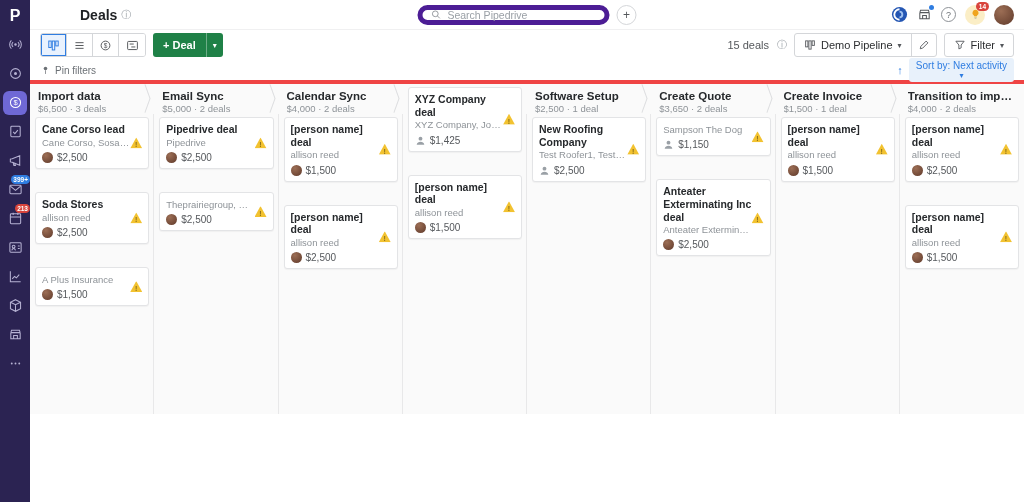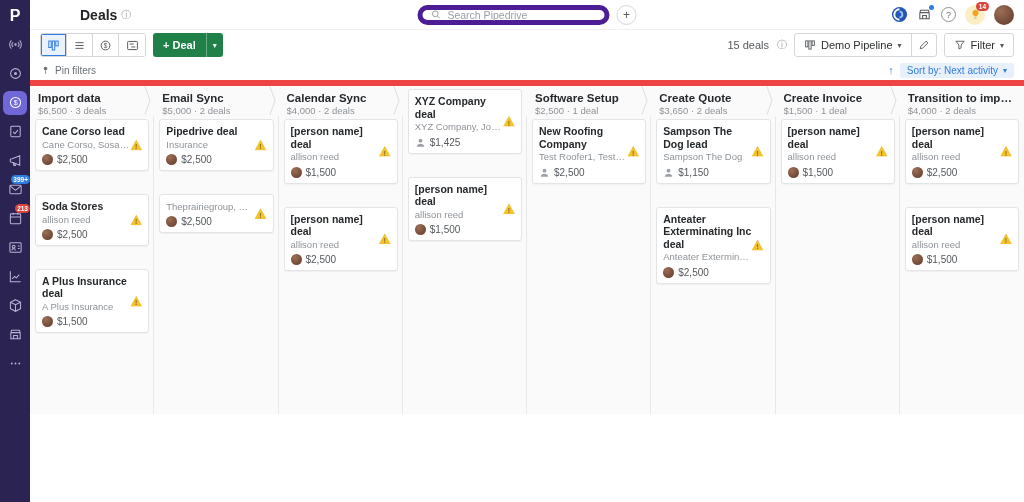--- a/index.html
+++ b/index.html
@@ -70,24 +70,24 @@
     border-radius:3px; padding:0 9px; font-size:11px; color:#2c2e30; background:#fff; cursor:pointer; }
   .caret-glyph { font-size:8px; color:#55585c; }
 
   
   .filters-row { height:20px; display:flex; align-items:center; padding:0 10px; }
   .pin { display:flex; align-items:center; gap:4px; font-size:10px; color:#6b7075; cursor:pointer; }
   .pin svg { width:11px; height:11px; stroke:#7d8084; fill:none; stroke-width:1.2; }
   .sort-area { margin-left:auto; display:flex; align-items:center; gap:6px; }
   .sort-arrow { color:#2f7de1; font-size:11px; cursor:pointer; }
   .sort-pill { background:#e8f1fb; border-radius:3px; padding:2px 7px; font-size:10px; color:#2f7de1;
-    display:flex; align-items:center; gap:5px; cursor:pointer; }
+    display:flex; align-items:center; cursor:pointer;flex-direction:column; }
 
   
-  .board { height:334px; display:flex; background:#fafafa; border-top:6px solid #ef4444; }
+  .board { height:334px; display:flex; background:#fafafa; border-top:4px solid #ef4444; }
   .column { flex:1 1 0; min-width:0; position:relative; display:flex; flex-direction:column; }
   .column:not(:last-child)::after { content:""; position:absolute; right:0; top:30px; bottom:0;
     width:1px; background:#e8e8e9; }
   .col-header { position:relative; padding:6px 12px 4px 8px; height:30px; }
   .col-title { font-size:11.5px; font-weight:700; color:#26292c; white-space:nowrap;
     overflow:hidden; text-overflow:ellipsis; }
   .col-summary { font-size:9.5px; color:#8e9398; margin-top:1px; white-space:nowrap; overflow:hidden; }
   .chev { position:absolute; right:2px; top:1px; width:10px; height:28px; }
   .chev::before, .chev::after { content:""; position:absolute; left:5px; width:1px; height:15px; background:#dcdddf; }
   .chev::before { top:-1px; transform:rotate(-20deg); }
@@ -378,40 +378,39 @@
           <div class="card">
             <div class="card-title">Soda Stores</div>
             <div class="card-sub">allison reed</div>
             <div class="card-value">
               <span class="avatar-photo"></span>
               <span>$2,500</span>
             </div>
             <span class="warn">!</span>
           </div>
           <div class="card">
-            <div class="card-title">A Plus Insurance deal</div>
             <div class="card-sub">A Plus Insurance</div>
             <div class="card-value">
               <span class="avatar-photo"></span>
               <span>$1,500</span>
             </div>
             <span class="warn">!</span>
           </div>
         </div>
       </div>
       <div class="column">
         <div class="col-header">
           <div class="col-title">Email Sync</div>
           <div class="col-summary">$5,000 · 2 deals</div>
           <span class="chev"></span>
         </div>
         <div class="cards">
           <div class="card">
             <div class="card-title">Pipedrive deal</div>
-            <div class="card-sub">Insurance</div>
+            <div class="card-sub">Pipedrive</div>
             <div class="card-value">
               <span class="avatar-photo"></span>
               <span>$2,500</span>
             </div>
             <span class="warn">!</span>
           </div>
           <div class="card">
             <div class="card-sub">Theprairiegroup, Gayle Ma...</div>
             <div class="card-value">
               <span class="avatar-photo"></span>
@@ -499,21 +498,20 @@
         </div>
       </div>
       <div class="column">
         <div class="col-header">
           <div class="col-title">Create Quote</div>
           <div class="col-summary">$3,650 · 2 deals</div>
           <span class="chev"></span>
         </div>
         <div class="cards">
           <div class="card">
-            <div class="card-title">Sampson The Dog lead</div>
             <div class="card-sub">Sampson The Dog</div>
             <div class="card-value">
               <span style="display:flex">
                 <svg class="avatar-person" viewBox="0 0 12 12">
                   <circle cx="6" cy="4" r="2.1" fill="#9aa0a6"></circle>
                   <path d="M1.8 10.6c.5-2.2 2.2-3.2 4.2-3.2s3.7 1 4.2 3.2z" fill="#9aa0a6"></path>
                 </svg>
               </span>
               <span>$1,150</span>
             </div>

